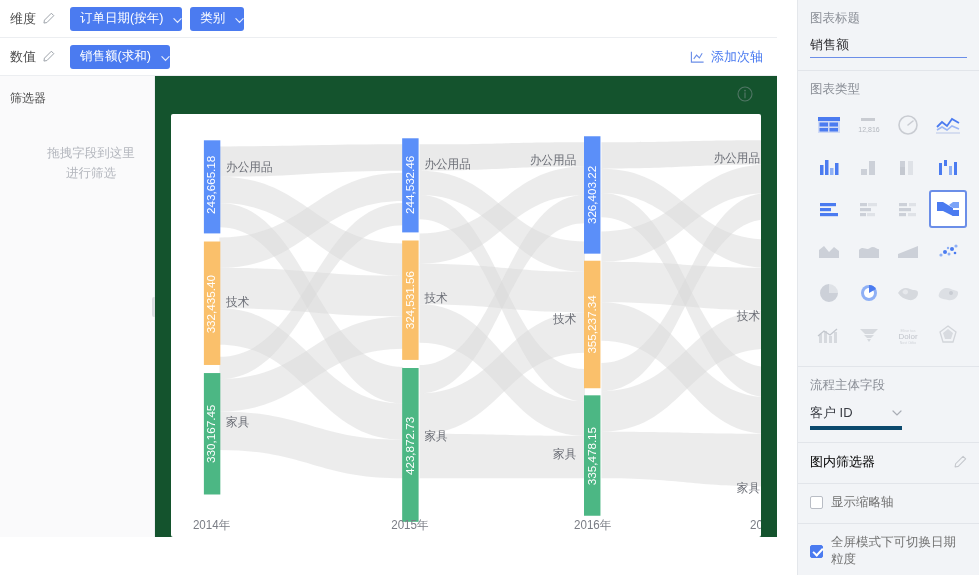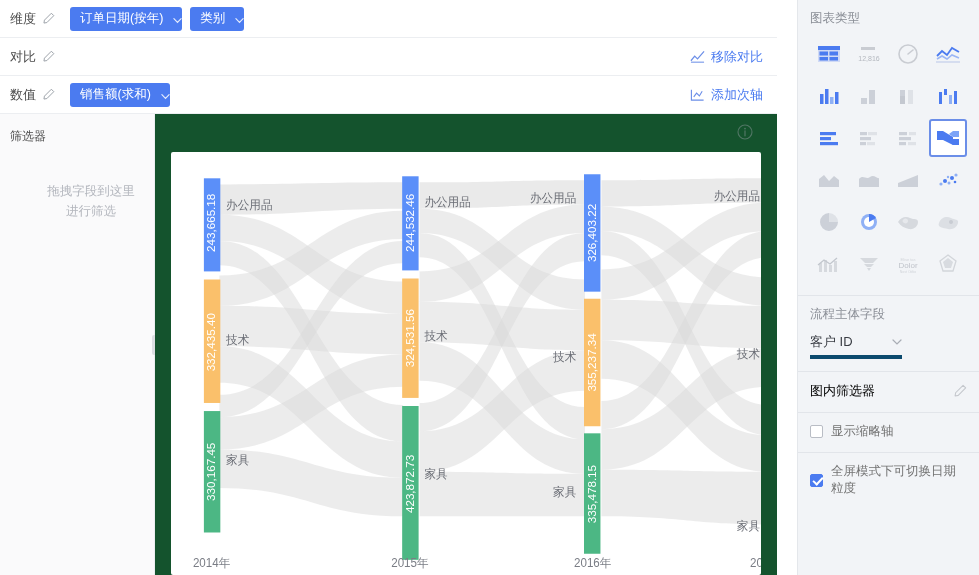--- a/index.html
+++ b/index.html
@@ -179,40 +179,20 @@
           <span>类别</span>
           <span class="cv">
             <svg width="9" height="9" viewBox="0 0 10 10">
                 <path d="M1 3l4 4 4-4" fill="none" stroke="#fff" stroke-width="1.3" stroke-linecap="round"></path>
               </svg>
           </span>
         </div>
       </div>
     </div>
 
-    <div class="cfg-row">
-      <div class="cfg-label">
-        <span>对比</span>
-        <span class="pencil">
-          <svg width="13" height="13" viewBox="0 0 16 16">
-              <path d="M11.5 1.5l3 3-8.5 8.5-3.6.6.6-3.6z" fill="none" stroke="#9aa0a8" stroke-width="1.2" stroke-linejoin="round"></path>
-            </svg>
-        </span>
-      </div>
-      <div class="chips"></div>
-      <div class="cfg-right">
-        <span class="ic">
-          <svg width="15" height="14" viewBox="0 0 16 14">
-              <path d="M1 11l4-5 3 3 7-8" fill="none" stroke="#6b8ee8" stroke-width="1.3"></path>
-              <path d="M1 12.5h14" stroke="#6b8ee8" stroke-width="1.1"></path>
-            </svg>
-        </span>
-        <span>移除对比</span>
-      </div>
-    </div>
 
     <div class="cfg-row">
       <div class="cfg-label">
         <span>数值</span>
         <span class="pencil">
           <svg width="13" height="13" viewBox="0 0 16 16">
               <path d="M11.5 1.5l3 3-8.5 8.5-3.6.6.6-3.6z" fill="none" stroke="#9aa0a8" stroke-width="1.2" stroke-linejoin="round"></path>
             </svg>
         </span>
       </div>
@@ -358,20 +338,24 @@
               </g>
             </svg>
           </div>
         </div>
       </div>
     </div>
   </div>
 
   <div class="right">
 
+    <div class="sect" style="border-top:0;">
+      <div class="sect-title">图表标题</div>
+      <input class="title-input" value="销售额" style="">
+    </div>
 
     <div class="sect">
       <div class="sect-title">图表类型</div>
       <div class="icon-grid">
 
         <div class="ic-cell">
           <svg width="24" height="20" viewBox="0 0 24 20">
               <rect x="1" y="2" width="22" height="16" fill="#cfd9f5"></rect>
               <rect x="1" y="2" width="22" height="4" fill="#4b7bf0"></rect>
               <rect x="2.5" y="7.5" width="8.5" height="4" fill="#4b7bf0"></rect>

